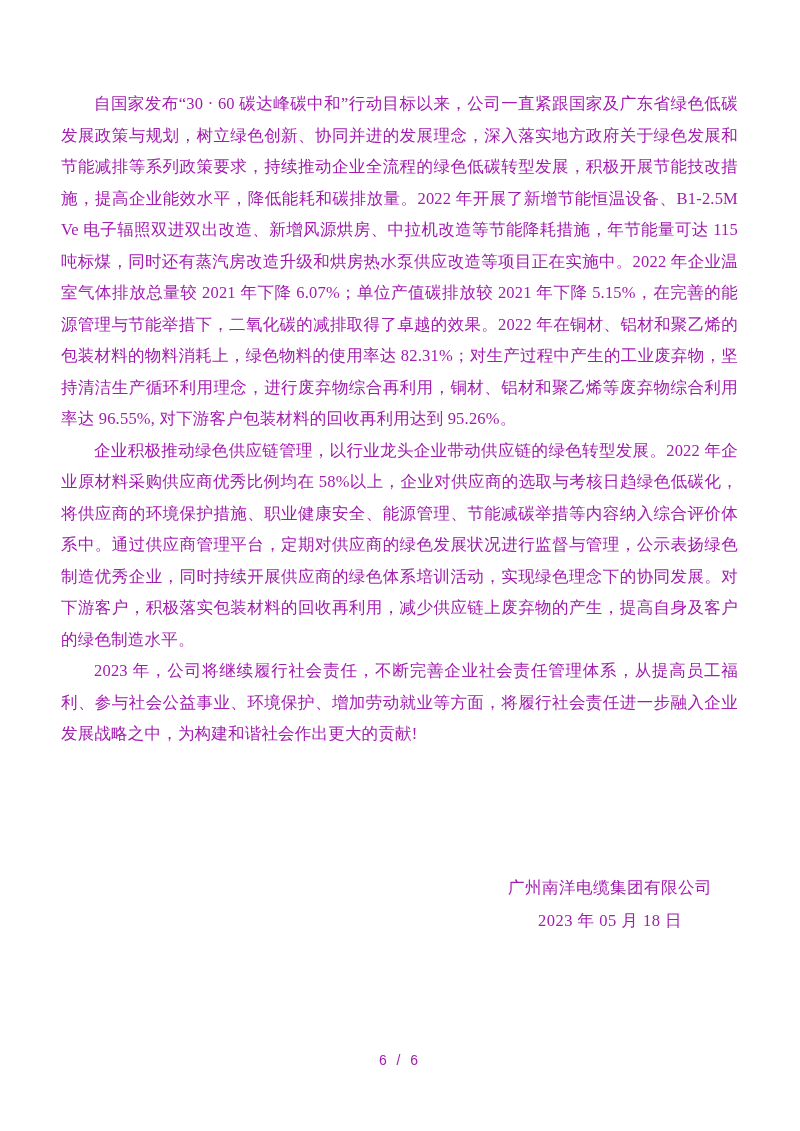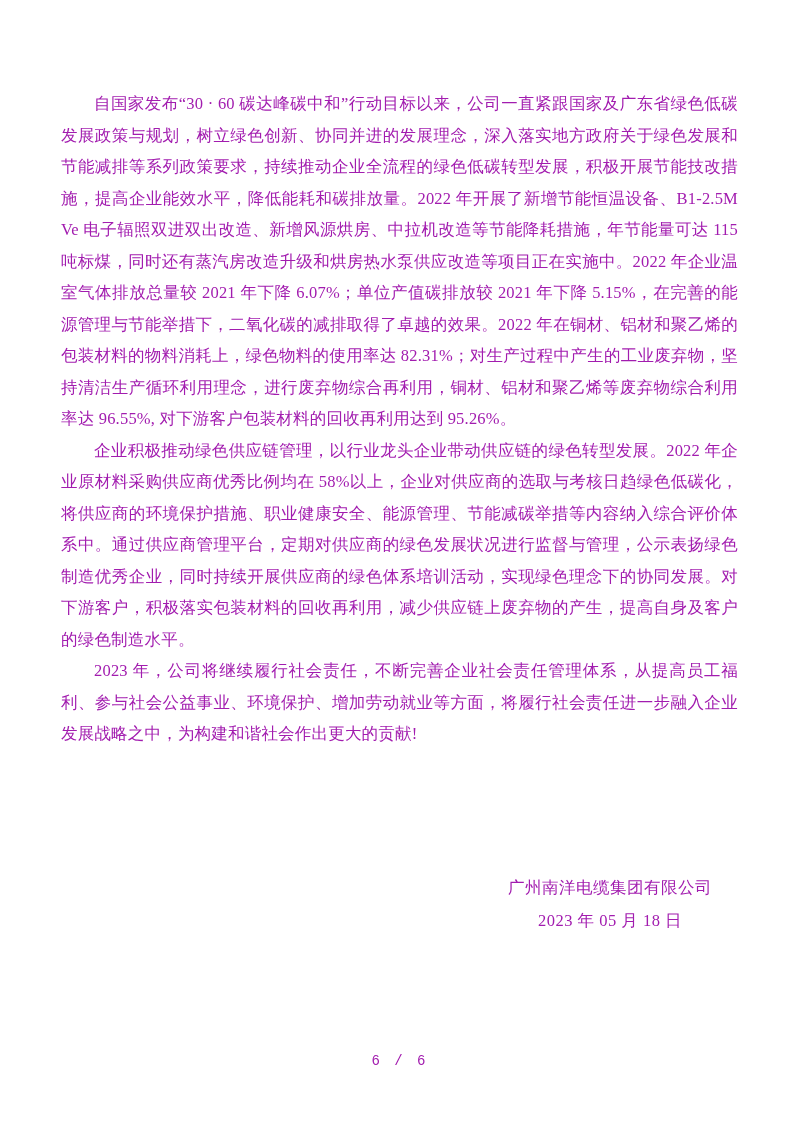--- a/index.html
+++ b/index.html
@@ -48,21 +48,21 @@
   .footer {
     position: absolute;
     top: 1051px;
     left: 0;
     right: 0;
     text-align: center;
   }
   .page-num {
     font-size: 14px;
     letter-spacing: 3px;
-    font-family: Liberation Mono, monospace;
+    font-family: Liberation Sans, sans-serif;
   }
 </style>
 </head>
 <body>
 
 <div class="page">
 
   <div class="body-text">
     <p class="para">自国家发布“30 · 60 碳达峰碳中和”行动目标以来，公司一直紧跟国家及广东省绿色低碳发展政策与规划，树立绿色创新、协同并进的发展理念，深入落实地方政府关于绿色发展和节能减排等系列政策要求，持续推动企业全流程的绿色低碳转型发展，积极开展节能技改措施，提高企业能效水平，降低能耗和碳排放量。2022 年开展了新增节能恒温设备、B1-2.5MVe 电子辐照双进双出改造、新增风源烘房、中拉机改造等节能降耗措施，年节能量可达 115 吨标煤，同时还有蒸汽房改造升级和烘房热水泵供应改造等项目正在实施中。2022 年企业温室气体排放总量较 2021 年下降 6.07%；单位产值碳排放较 2021 年下降 5.15%，在完善的能源管理与节能举措下，二氧化碳的减排取得了卓越的效果。2022 年在铜材、铝材和聚乙烯的包装材料的物料消耗上，绿色物料的使用率达 82.31%；对生产过程中产生的工业废弃物，坚持清洁生产循环利用理念，进行废弃物综合再利用，铜材、铝材和聚乙烯等废弃物综合利用率达 96.55%, 对下游客户包装材料的回收再利用达到 95.26%。</p>
     <p class="para">企业积极推动绿色供应链管理，以行业龙头企业带动供应链的绿色转型发展。2022 年企业原材料采购供应商优秀比例均在 58%以上，企业对供应商的选取与考核日趋绿色低碳化，将供应商的环境保护措施、职业健康安全、能源管理、节能减碳举措等内容纳入综合评价体系中。通过供应商管理平台，定期对供应商的绿色发展状况进行监督与管理，公示表扬绿色制造优秀企业，同时持续开展供应商的绿色体系培训活动，实现绿色理念下的协同发展。对下游客户，积极落实包装材料的回收再利用，减少供应链上废弃物的产生，提高自身及客户的绿色制造水平。</p>

